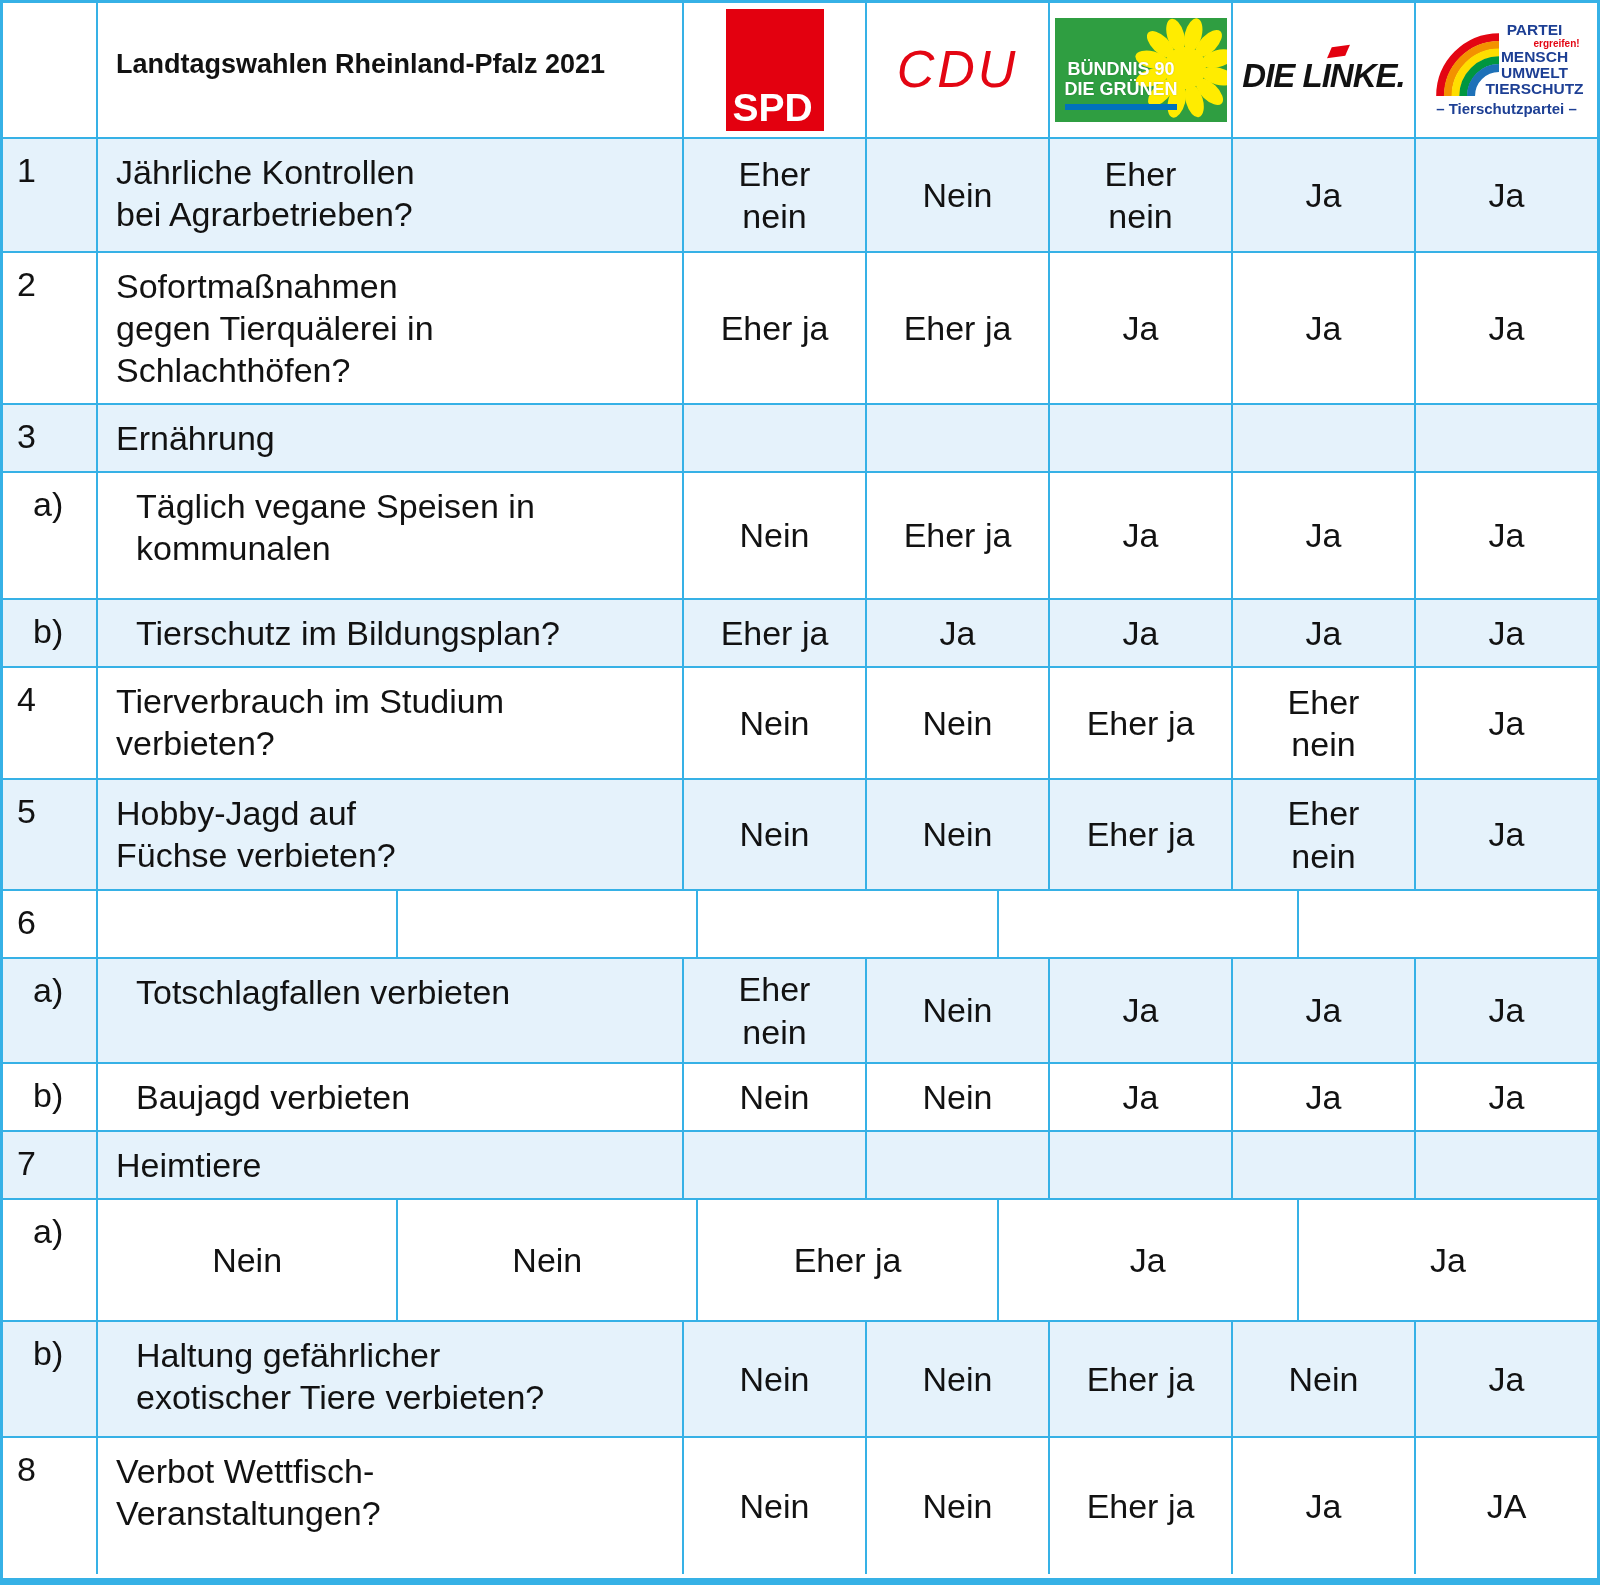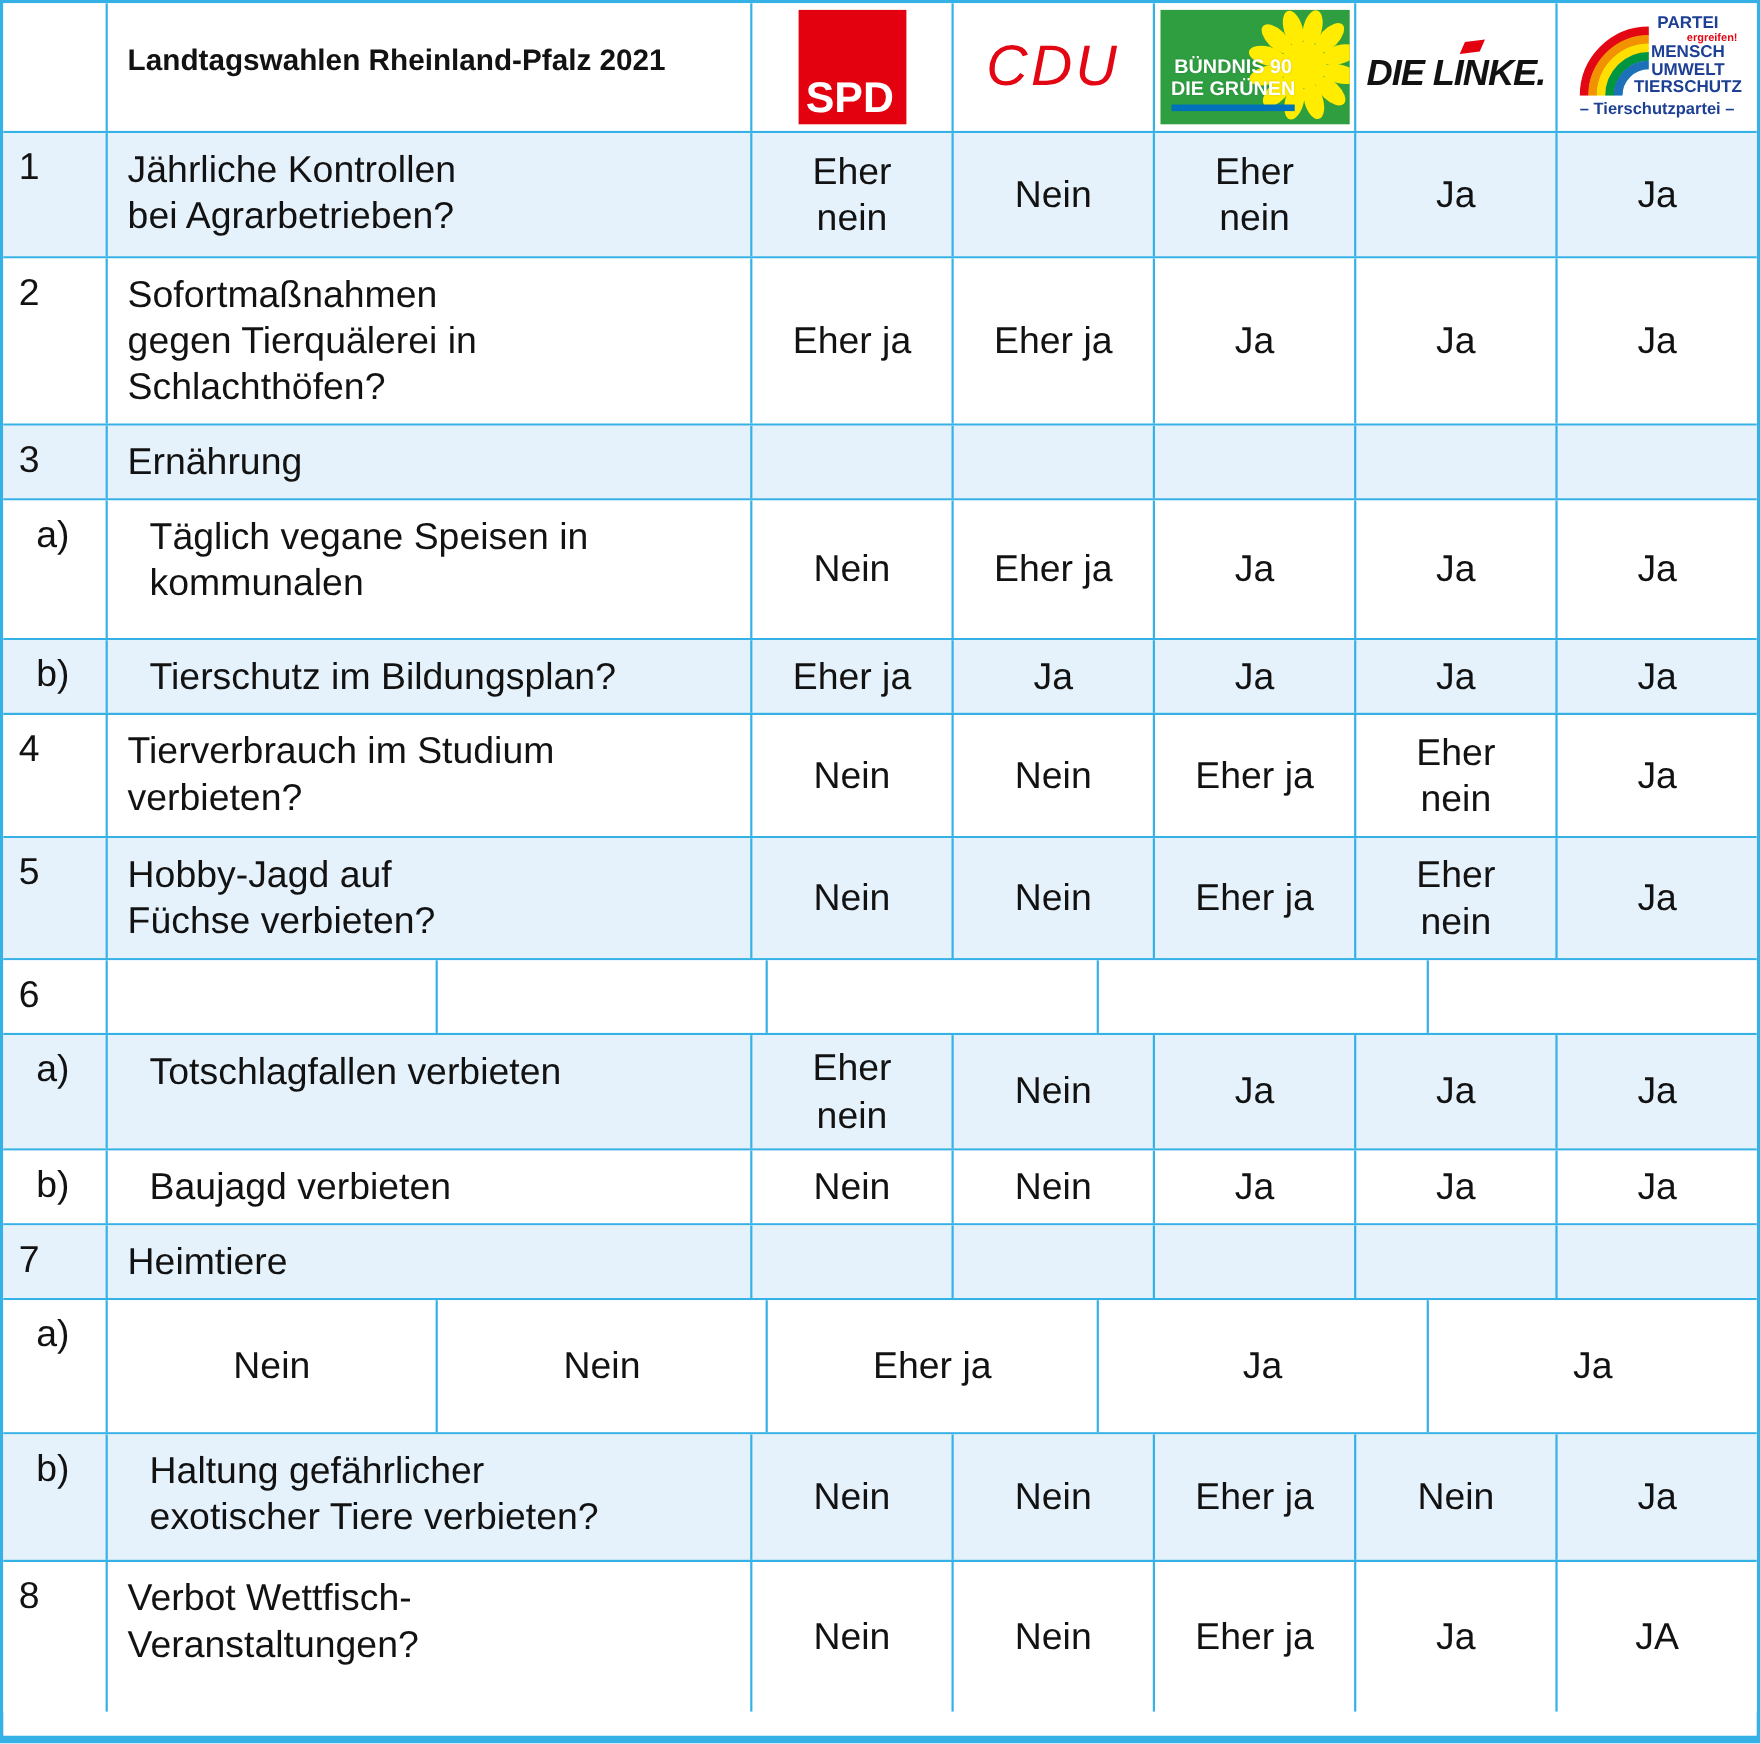--- a/index.html
+++ b/index.html
@@ -59,21 +59,21 @@
     font-size: 27px;
     font-weight: bold;
     align-items: center;
     padding-top: 0;
   }
   .header .c-q span { white-space: normal; }
   .header .c-a { padding: 6px 2px; }
 
   
   .logo-spd {
-    width: 98px; height: 104px;
+    width: 98px; height: 122px;
     background: var(--spd-red, #e3000f);
     display: flex; align-items: flex-end; justify-content: flex-start;
     padding: 5px 7px;
   }
   .logo-spd span {
     color: #fff; font-weight: bold; font-size: 39px; line-height: 0.95;
     letter-spacing: 0px;
   }
   
   .logo-cdu span {

